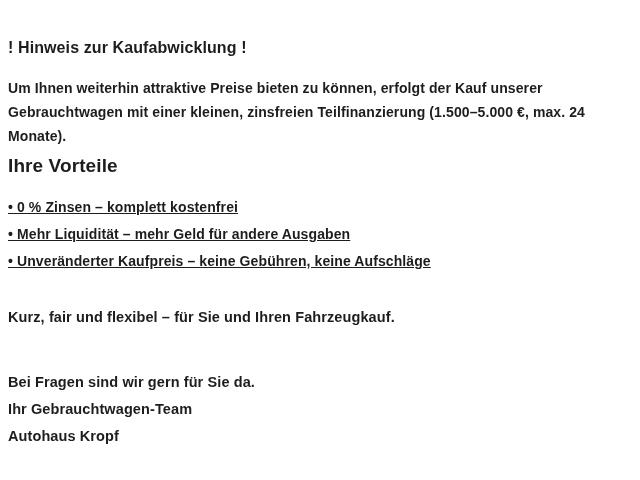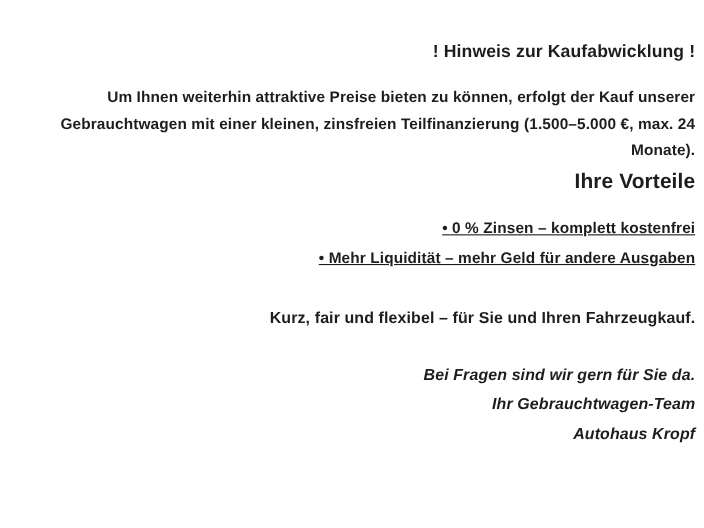--- a/index.html
+++ b/index.html
@@ -13,21 +13,21 @@
     height: 480px;
     background: #ffffff;
     overflow: hidden;
     font-family: "Liberation Sans", "DejaVu Sans", sans-serif;
     color: #1d1d1d;
   }
   .content {
     box-sizing: border-box;
     width: 640px;
     padding: 36px 8px 0;
-    text-align: right;
+    text-align: left;
     font-weight: 700;
     letter-spacing: 0.1px;
   }
   .notice-title {
     font-size: 16px;
     line-height: 24px;
     margin: 0 0 8px;
   }
   .intro-paragraph {
     font-size: 14px;
@@ -50,22 +50,21 @@
     font-size: 14px;
     line-height: 27px;
     margin: 0;
   }
   .summary-line {
     font-size: 14.5px;
     line-height: 24px;
     margin: 30px 0 0;
   }
   .closing-block {
-    margin-top: 26px;
-    font-style: italic;
+    margin-top: 40px;
   }
   .closing-line {
     font-size: 14.5px;
     line-height: 27px;
     margin: 0;
   }
 </style>
 </head>
 <body>
 
@@ -74,20 +73,21 @@
 
     <h1 class="notice-title">! Hinweis zur Kaufabwicklung !</h1>
 
     <p class="intro-paragraph">Um Ihnen weiterhin attraktive Preise bieten zu können, erfolgt der Kauf unserer Gebrauchtwagen mit einer kleinen, zinsfreien Teilfinanzierung (1.500–5.000 €, max. 24 Monate).</p>
 
     <h2 class="benefits-heading">Ihre Vorteile</h2>
 
     <ul class="benefit-list">
       <li class="benefit-item">• 0 % Zinsen – komplett kostenfrei</li>
       <li class="benefit-item">• Mehr Liquidität – mehr Geld für andere Ausgaben</li>
+      <li class="benefit-item">• Unveränderter Kaufpreis – keine Gebühren, keine Aufschläge</li>
     </ul>
 
     <p class="summary-line">Kurz, fair und flexibel – für Sie und Ihren Fahrzeugkauf.</p>
 
     <div class="closing-block">
       <p class="closing-line">Bei Fragen sind wir gern für Sie da.</p>
       <p class="closing-line">Ihr Gebrauchtwagen-Team</p>
       <p class="closing-line">Autohaus Kropf</p>
     </div>
 

